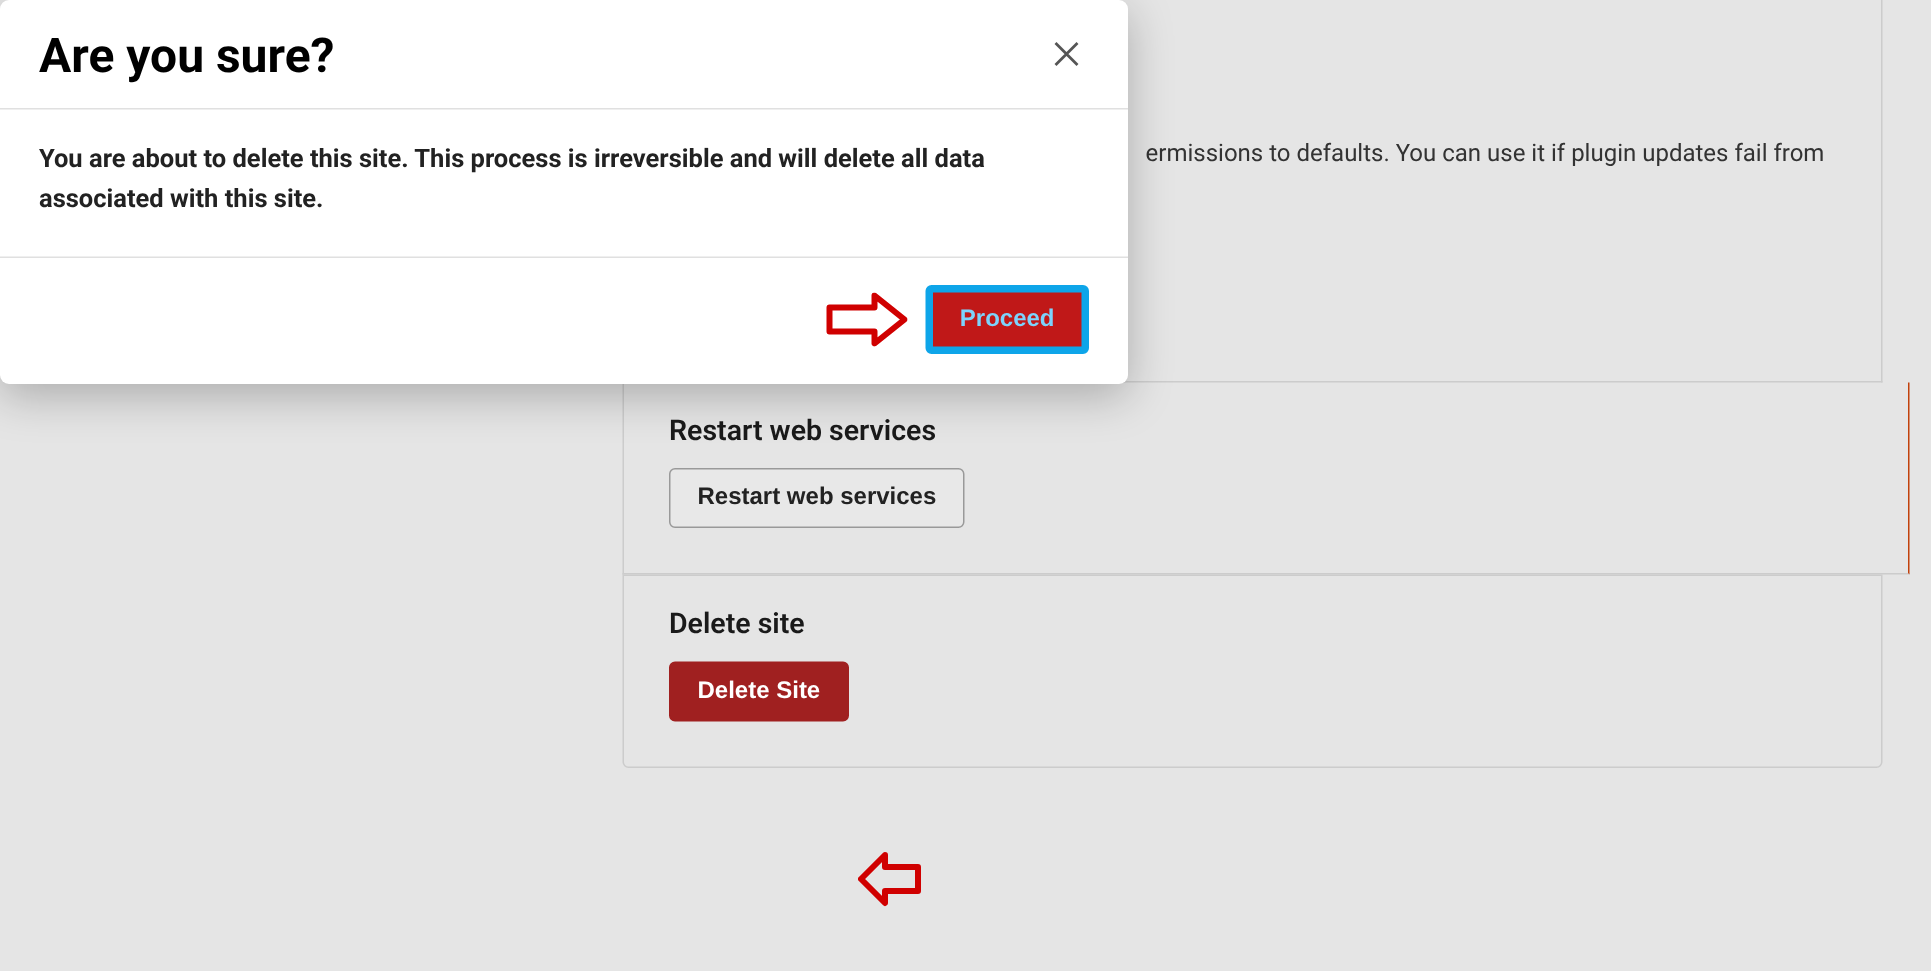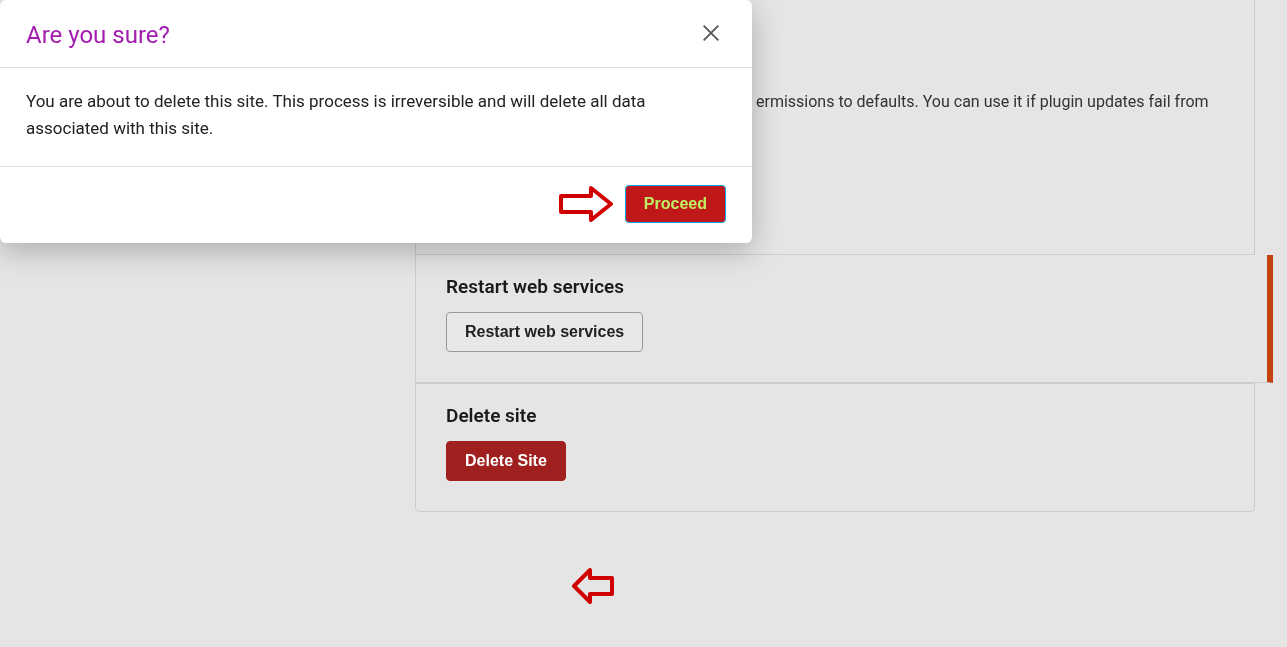--- a/index.html
+++ b/index.html
@@ -27,20 +27,21 @@
       border-bottom: 1px solid #ccc;
       padding: 20px 30px 30px 30px;
     }
     .section:last-child {
       border: 1px solid #ccc;
       border-radius: 0 0 4px 4px;
       margin-right: 18px;
     }
     .section.first {
       padding-top: 90px;
+      text-align: center;
     }
     .section-title {
       font-size: 19px;
       font-weight: 600;
       color: #1a1a1a;
       margin-bottom: 14px;
     }
     .section-desc {
       font-size: 16px;
       color: #333;
@@ -58,22 +59,22 @@
       background: #e8e8e8;
       color: #222;
     }
     .btn-danger {
       background: #a02020;
       color: #fff;
       border: 1px solid #a02020;
     }
     .btn-primary {
       background: #c01818;
-      color: #bef264;
-      border: 1px solid #0ea5e9;
+      color: #7dd3fc;
+      border: 5px solid #0ea5e9;
       padding: 9px 18px;
     }
     
     .modal {
       position: absolute;
       top: 0;
       left: 0;
       width: 752px;
       background: #fff;
       border-radius: 6px;
@@ -81,38 +82,39 @@
       z-index: 100;
     }
     .modal-header {
       display: flex;
       justify-content: space-between;
       align-items: center;
       padding: 18px 26px 16px 26px;
       border-bottom: 1px solid #e0e0e0;
     }
     .modal-title {
-      font-size: 24px;
-      font-weight: 400;
-      color: #a21caf;
+      font-size: 32px;
+      font-weight: 700;
+      color: #000000;
     }
     .close-btn {
       background: none;
       border: none;
       cursor: pointer;
       padding: 4px;
       color: #555;
     }
     .close-btn svg { width: 22px; height: 22px; stroke: #555; stroke-width: 2; }
     .modal-body {
       padding: 20px 26px 24px 26px;
       font-size: 17px;
       color: #222;
       line-height: 1.6;
       border-bottom: 1px solid #e0e0e0;
+      font-weight: bold;
     }
     .modal-footer {
       padding: 18px 26px 20px 26px;
       display: flex;
       justify-content: flex-end;
       align-items: center;
       gap: 12px;
     }
     .arrow-left {
       position: absolute;
@@ -123,21 +125,21 @@
 <body>
 
 <div class="page-bg">
 
   <div class="content-panel">
 
     <div class="section first" style="border-bottom:1px solid #ccc; margin-right:18px; border-left:1px solid #ccc; border-right:1px solid #ccc;">
       <p class="section-desc" style="margin-bottom:0; padding-left:310px; padding-bottom:110px; white-space:nowrap; overflow:hidden;">ermissions to defaults. You can use it if plugin updates fail from</p>
     </div>
 
-    <div class="section" style="border-bottom:1px solid #ccc; border-left:1px solid #ccc; border-right:6px solid #c2410c;">
+    <div class="section" style="border-bottom:1px solid #ccc; border-left:1px solid #ccc; border-right:1px solid #c2410c;">
       <h3 class="section-title">Restart web services</h3>
       <button class="btn">Restart web services</button>
     </div>
 
     <div class="section">
       <h3 class="section-title">Delete site</h3>
       <button class="btn btn-danger">Delete Site</button>
     </div>
 
   </div>

